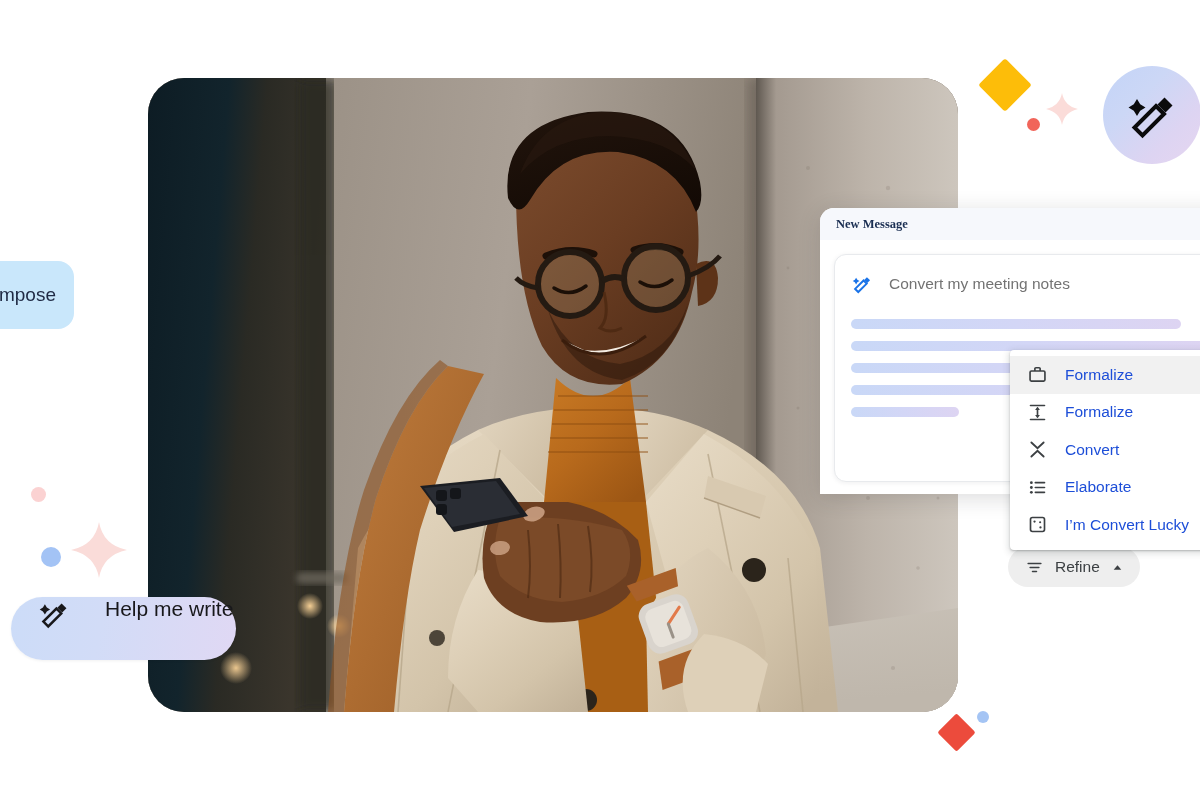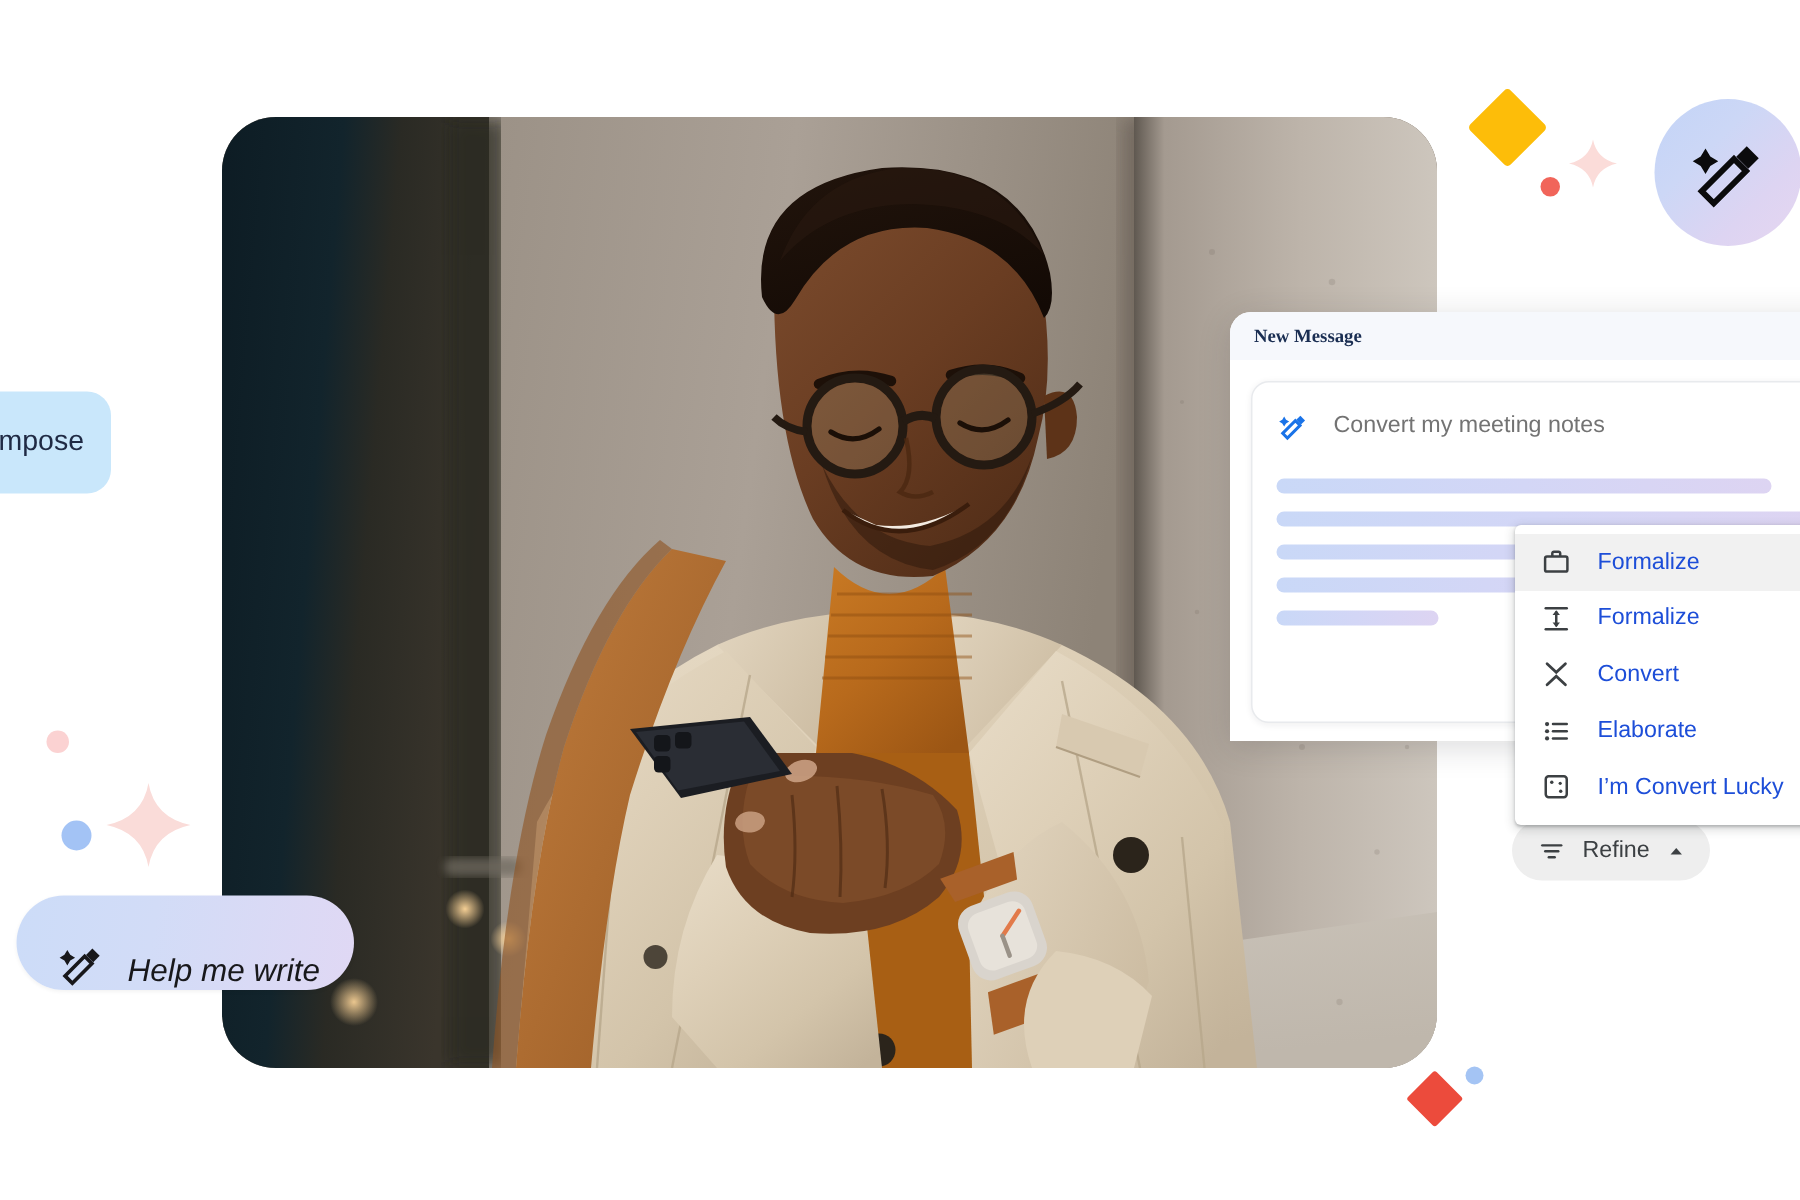--- a/index.html
+++ b/index.html
@@ -86,24 +86,23 @@
     white-space: nowrap;
   }
 
   
   .hmw-pill {
     position: absolute;
     left: 11px; top: 597px;
     width: 225px; height: 63px;
     border-radius: 32px;
     background: linear-gradient(100deg, #ccdcf8 0%, #d2dcf7 40%, #e0d8f4 100%);
-    display: flex; align-items: flex-end;
-    padding-left: 26px; gap: 14px;
+    display: flex; align-items: flex-start;
+    padding-left: 26px; gap: 34px;
     box-shadow: 0 1px 3px rgba(0,0,0,0.06);
-    font-style: italic;
   }
   .hmw-pill .lbl {
     font-size: 21px;
     color: #18181b;
     white-space: nowrap;
   }
   .hmw-pill svg { display: block; flex: 0 0 auto; }
 
   
   .compose-window {

